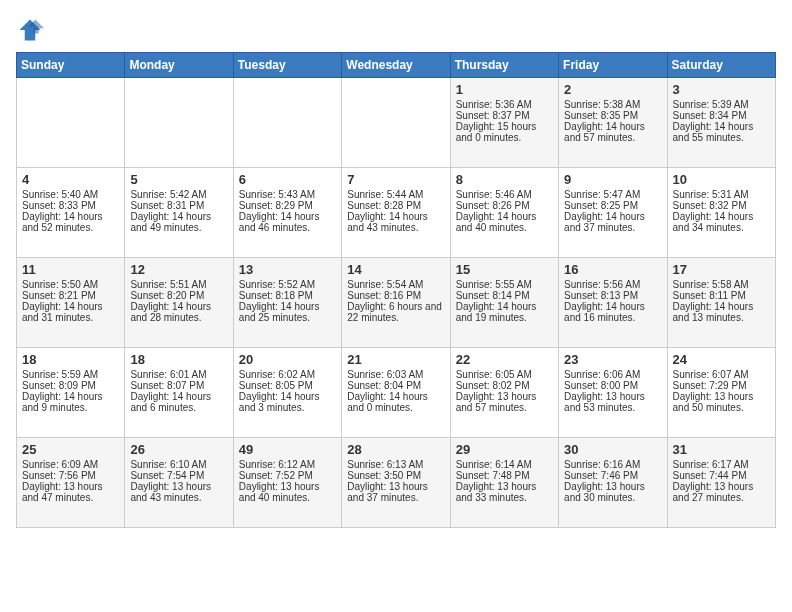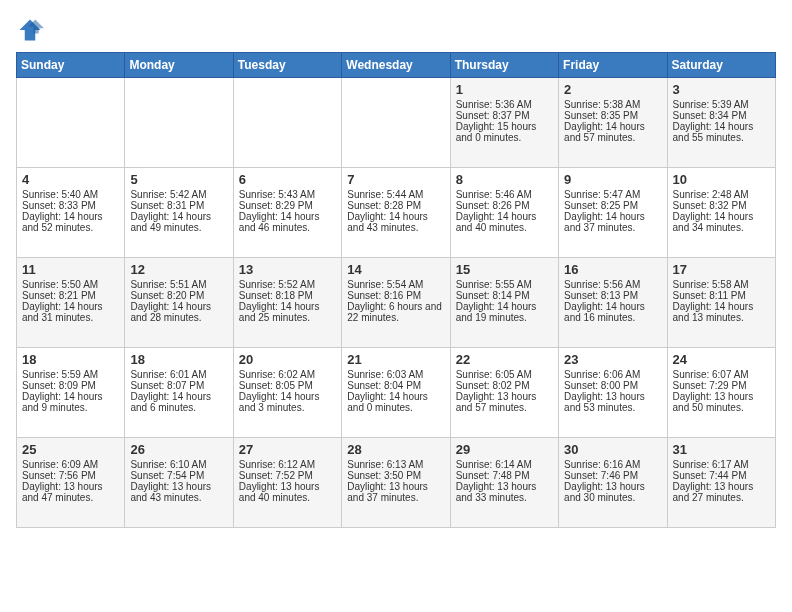--- a/index.html
+++ b/index.html
@@ -173,21 +173,21 @@
           <div>Daylight: 14 hours and 40 minutes.</div>
         </td>
         <td>
           <span class="day-number">9</span>
           <div>Sunrise: 5:47 AM</div>
           <div>Sunset: 8:25 PM</div>
           <div>Daylight: 14 hours and 37 minutes.</div>
         </td>
         <td>
           <span class="day-number">10</span>
-          <div>Sunrise: 2:48 AM</div>
+          <div>Sunrise: 5:31 AM</div>
           <div>Sunset: 8:32 PM</div>
           <div>Daylight: 14 hours and 34 minutes.</div>
         </td>
       </tr>
       <tr>
         <td>
           <span class="day-number">11</span>
           <div>Sunrise: 5:50 AM</div>
           <div>Sunset: 8:21 PM</div>
           <div>Daylight: 14 hours and 31 minutes.</div>
@@ -280,21 +280,21 @@
           <div>Sunset: 7:56 PM</div>
           <div>Daylight: 13 hours and 47 minutes.</div>
         </td>
         <td>
           <span class="day-number">26</span>
           <div>Sunrise: 6:10 AM</div>
           <div>Sunset: 7:54 PM</div>
           <div>Daylight: 13 hours and 43 minutes.</div>
         </td>
         <td>
-          <span class="day-number">27</span>
+          <span class="day-number">49</span>
           <div>Sunrise: 6:12 AM</div>
           <div>Sunset: 7:52 PM</div>
           <div>Daylight: 13 hours and 40 minutes.</div>
         </td>
         <td>
           <span class="day-number">28</span>
           <div>Sunrise: 6:13 AM</div>
           <div>Sunset: 3:50 PM</div>
           <div>Daylight: 13 hours and 37 minutes.</div>
         </td>

